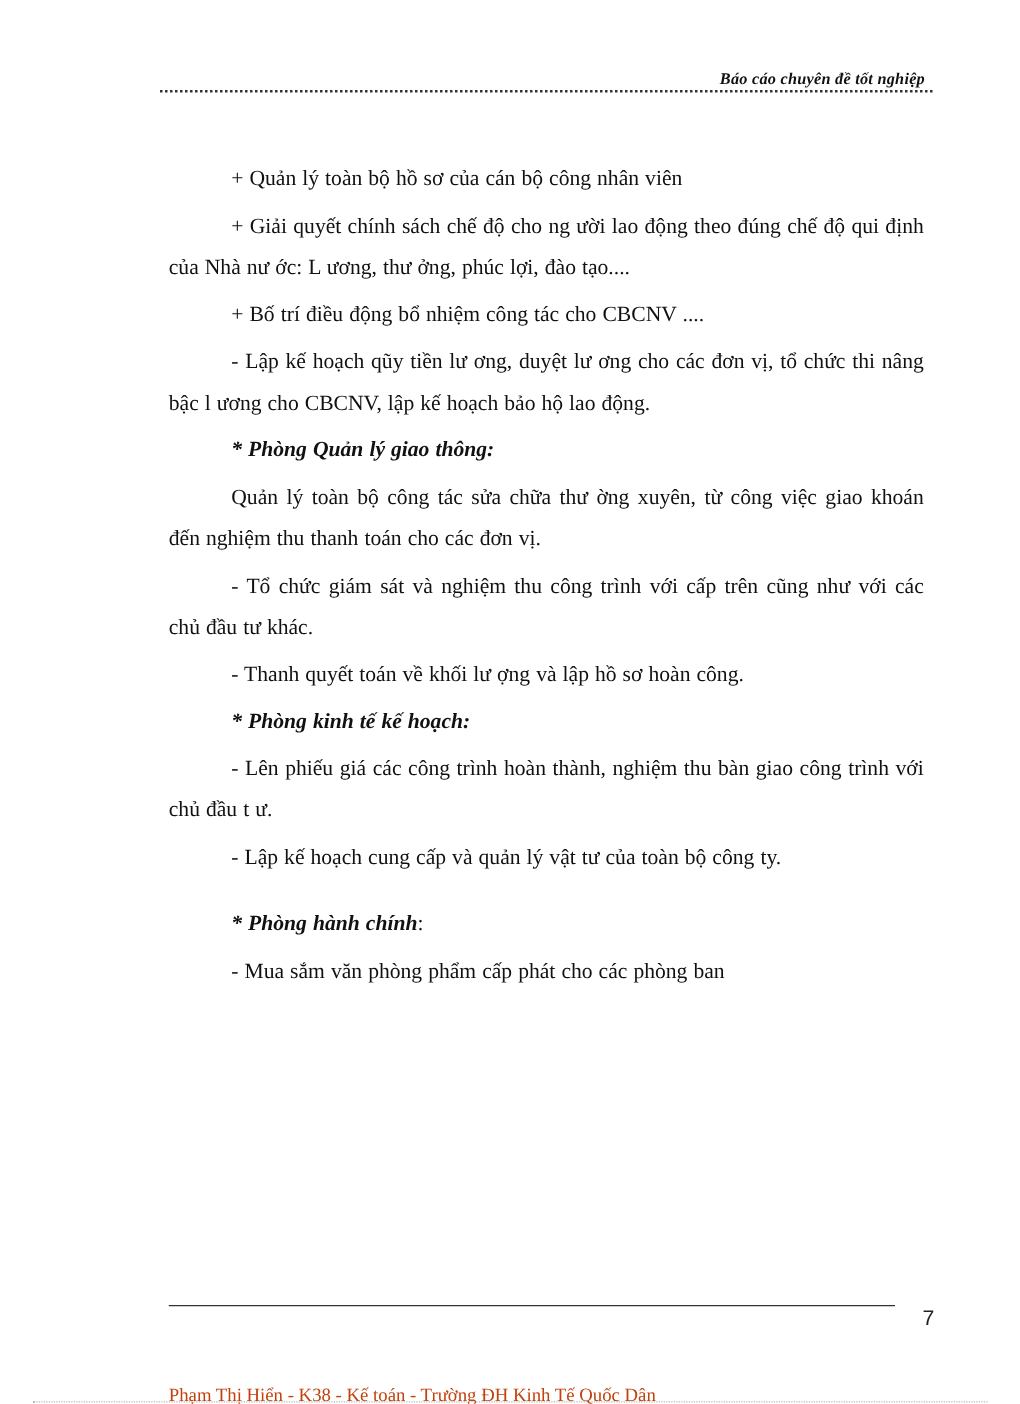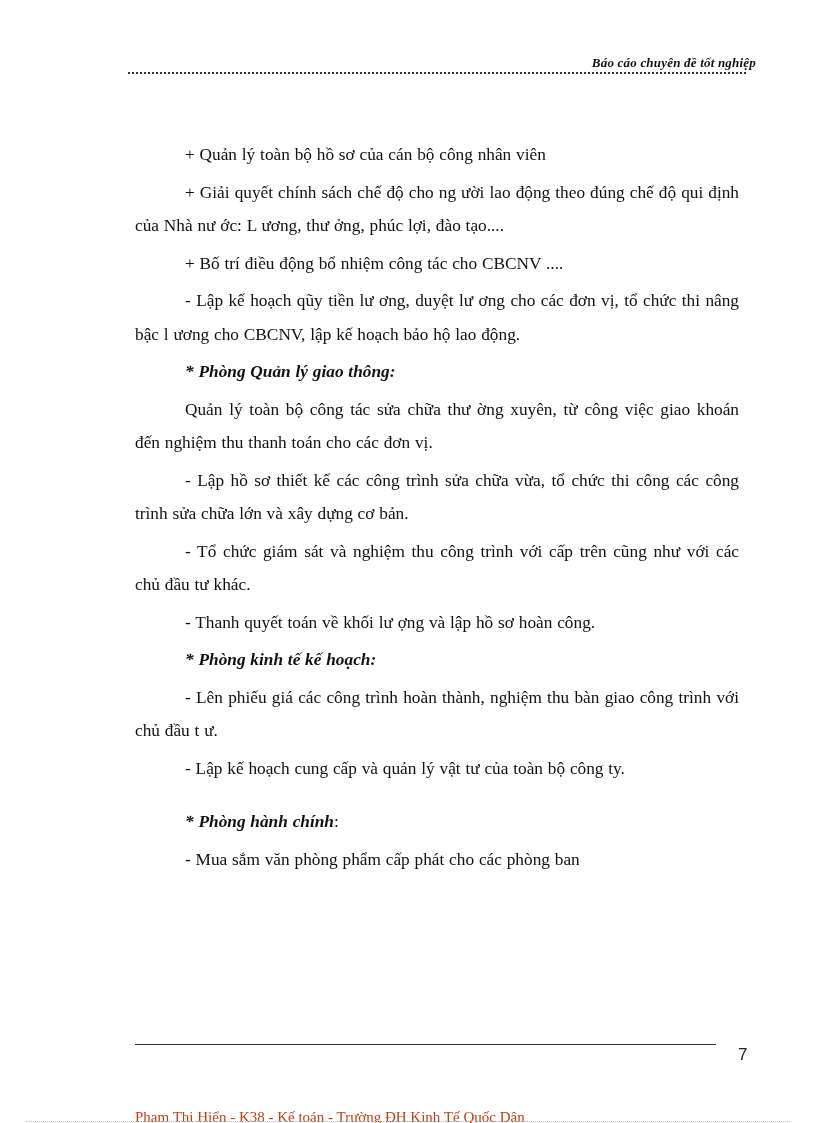--- a/index.html
+++ b/index.html
@@ -10,41 +10,41 @@
     body {
       width: 816px;
       height: 1123px;
       position: relative;
       overflow: hidden;
       font-family: "Liberation Serif", "DejaVu Serif", serif;
       color: #111111;
     }
     .header-title {
       position: absolute;
-      right: 60px;
+      right: 76px;
       top: 55px;
       font-family: "Liberation Serif", "DejaVu Serif", serif;
       font-style: italic;
       font-weight: bold;
       font-size: 13px;
       letter-spacing: 0.2px;
       color: #111;
     }
     .header-rule {
       position: absolute;
       left: 128px;
       top: 72px;
       width: 618px;
       height: 0;
       border-top: 2px dotted #333;
     }
     .content {
       position: absolute;
       left: 135px;
-      top: 138px;
+      top: 126px;
       width: 604px;
     }
     .para {
       font-size: 17.3px;
       line-height: 33.5px;
       text-align: justify;
       margin: 0 0 0 0;
       text-indent: 50px;
       word-spacing: 0.5px;
     }
@@ -100,21 +100,20 @@
 <div class="header-title">Báo cáo chuyên đề tốt nghiệp</div>
 <div class="header-rule"></div>
 
 <div class="content">
   <p class="para single">+ Quản lý toàn bộ hồ sơ của cán bộ công nhân viên</p>
   <p class="para" style="margin-top:4px;">+ Giải quyết chính sách chế độ cho ng   ười lao động theo đúng chế độ qui định của Nhà nư   ớc: L   ương, thư   ởng, phúc lợi, đào tạo....</p>
   <p class="para single" style="margin-top:4px;">+ Bố trí điều động bổ nhiệm công tác cho CBCNV ....</p>
   <p class="para" style="margin-top:4px;">- Lập kế hoạch qũy tiền lư   ơng, duyệt lư   ơng cho các đơn vị, tổ chức thi nâng bậc l   ương cho CBCNV, lập kế hoạch bảo hộ lao động.</p>
   <p class="para heading" style="margin-top:4px;">* Phòng Quản lý giao thông:</p>
   <p class="para" style="margin-top:4px;">Quản lý toàn bộ công tác sửa chữa thư   ờng xuyên, từ công việc giao khoán đến nghiệm thu thanh toán cho các đơn vị.</p>
-  <p class="para" style="margin-top:4px;">- Lập hồ sơ thiết kế các công trình sửa chữa vừa, tổ chức thi công các công trình sửa chữa lớn và xây dựng cơ bản.</p>
   <p class="para" style="margin-top:4px;">- Tổ chức giám sát và nghiệm thu công trình với cấp trên cũng như với các chủ đầu tư    khác.</p>
   <p class="para single" style="margin-top:4px;">- Thanh quyết toán về khối lư   ợng và lập hồ sơ hoàn công.</p>
   <p class="para heading" style="margin-top:4px;">* Phòng kinh tế kế hoạch:</p>
   <p class="para" style="margin-top:4px;">- Lên phiếu giá các công trình hoàn thành, nghiệm thu bàn giao công trình với chủ đầu t   ư.</p>
   <p class="para single" style="margin-top:4px;">- Lập kế hoạch cung cấp và quản lý vật tư      của toàn bộ công ty.</p>
   <p class="para heading" style="margin-top:20px;"><span>* Phòng hành chính</span><span class="heading-colon">:</span></p>
   <p class="para single" style="margin-top:4px;">- Mua sắm văn phòng phẩm cấp phát cho các phòng ban</p>
 </div>
 
 <div class="footer-rule"></div>

